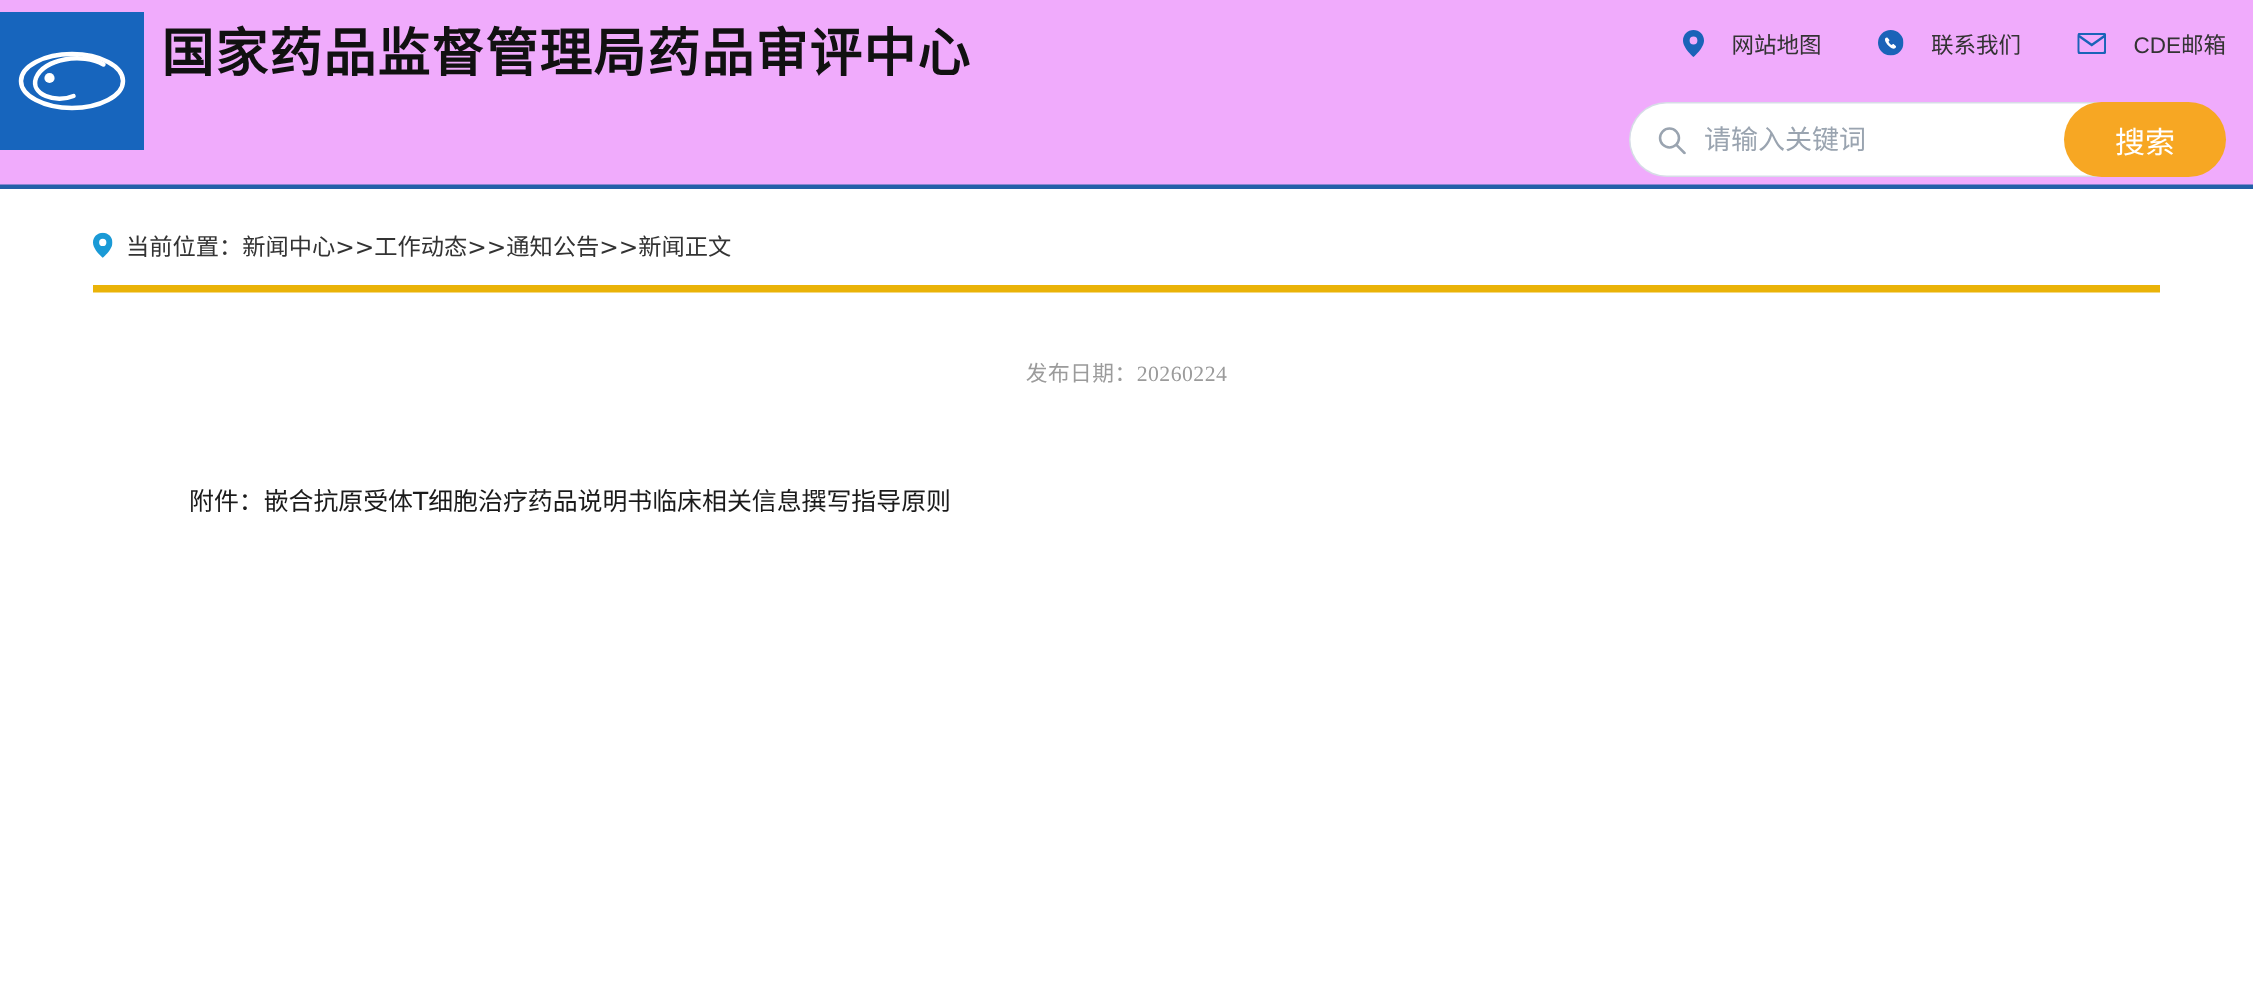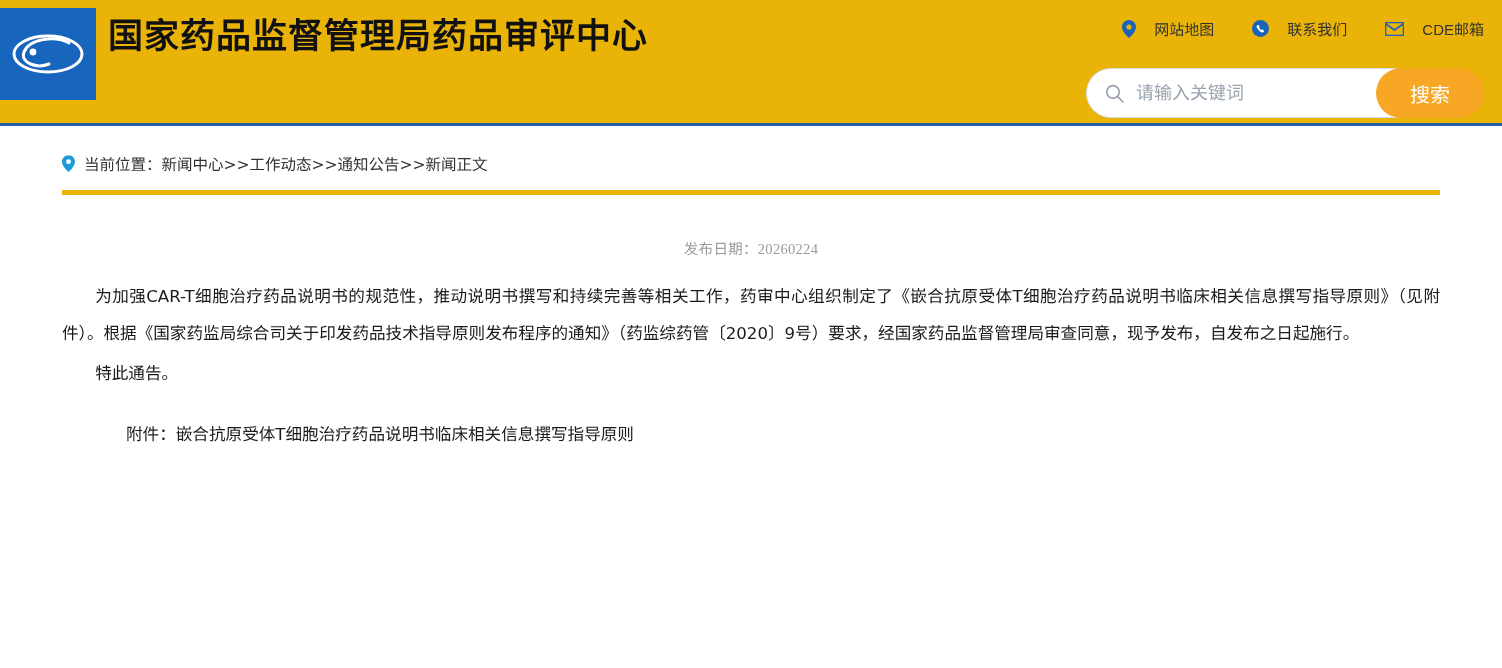--- a/index.html
+++ b/index.html
@@ -9,21 +9,21 @@
     width: 1502px; height: 668px;
     background: #ffffff;
     font-family: "Liberation Sans", "DejaVu Sans", sans-serif;
     overflow: hidden;
   }
 
   
   .header {
     position: relative;
     height: 126px;
-    background: #eab308;
+    background: #f0abfc;
     border-bottom: 3px solid #2360a8;
   }
   .logo-block {
     position: absolute;
     left: 0; top: 8px;
     width: 96px; height: 92px;
     background: #1765bd;
     display: flex; align-items: center; justify-content: center;
   }
   .logo-mark {
@@ -153,21 +153,21 @@
   .art-body p {
     margin: 0 0 3px 0;
     font-family: "DejaVu Sans", "Liberation Sans", sans-serif;
     font-size: 16.6px;
     color: #1a1a1a;
     line-height: 37px;
     text-indent: 2em;
     text-align: justify;
   }
   .attach {
-    margin-top: 28px;
+    margin-top: 61px;
     padding-left: 64px;
     font-family: "DejaVu Sans", "Liberation Sans", sans-serif;
     font-size: 16.6px;
     color: #1a1a1a;
     line-height: 30px;
   }
 </style>
 </head>
 <body>
 
@@ -233,19 +233,15 @@
     <svg width="13" height="17" viewBox="0 0 14 18">
         <path d="M7 0C3.1 0 0 3.1 0 7c0 5.2 7 11 7 11s7-5.8 7-11c0-3.9-3.1-7-7-7zm0 9.6A2.6 2.6 0 1 1 7 4.4a2.6 2.6 0 0 1 0 5.2z" fill="#1a9ad6"></path>
       </svg>
   </span>
   <span class="crumb-text">当前位置：新闻中心&gt;&gt;工作动态&gt;&gt;通知公告&gt;&gt;新闻正文</span>
 </div>
 
 <div class="article">
   <div class="art-date">发布日期：20260224</div>
 
-  <div class="art-body">
-    <p>为加强CAR-T细胞治疗药品说明书的规范性，推动说明书撰写和持续完善等相关工作，药审中心组织制定了《嵌合抗原受体T细胞治疗药品说明书临床相关信息撰写指导原则》（见附件）。根据《国家药监局综合司关于印发药品技术指导原则发布程序的通知》（药监综药管〔2020〕9号）要求，经国家药品监督管理局审查同意，现予发布，自发布之日起施行。</p>
-    <p>特此通告。</p>
-  </div>
 
   <div class="attach">附件：嵌合抗原受体T细胞治疗药品说明书临床相关信息撰写指导原则</div>
 </div>
 
 </body></html>

